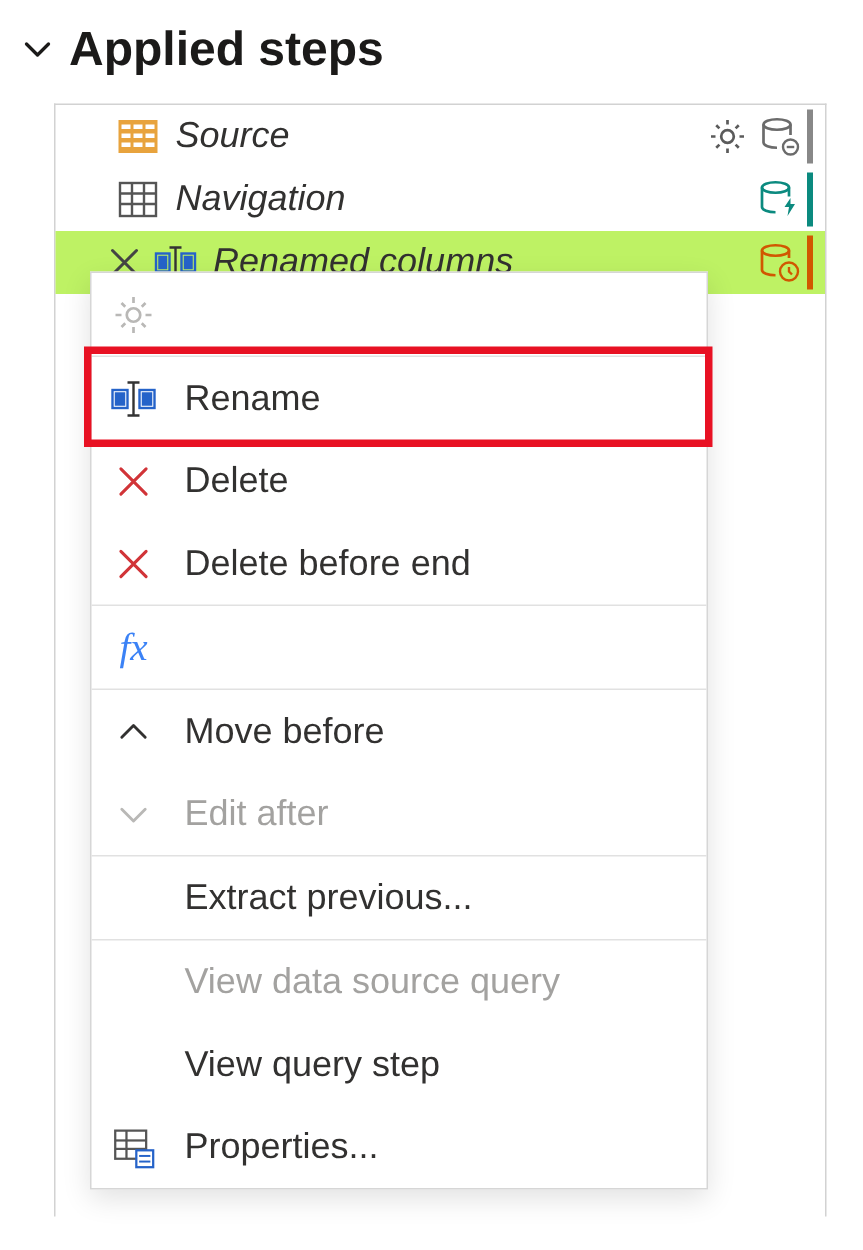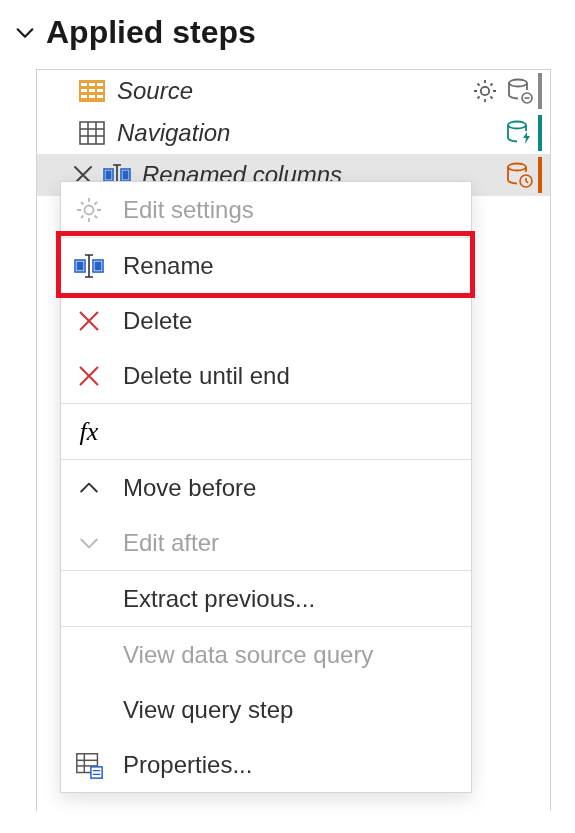--- a/index.html
+++ b/index.html
@@ -37,21 +37,21 @@
     .step {
       display: flex;
       align-items: center;
       height: 42px;
       padding: 0 8px 0 12px;
       font-size: 24px;
       position: relative;
       font-style: italic;
     }
     .step.selected {
-      background: #e5e5e5;
+      background: #bef264;
       padding-left: 37px;
     }
     .step .xmark {
       width: 26px; height: 26px;
       margin-right: 6px;
       margin-left: -4px;
     }
     .step .spacer-x {
       width: 28px;
     }
@@ -242,21 +242,20 @@
 <div class="menu">
   <div class="mitem disabled">
     <span class="mi-icon">
       <svg viewBox="0 0 30 30" width="30" height="30">
           <g fill="none" stroke="#b9b8b6" stroke-width="1.8">
             <circle cx="15" cy="15" r="4.5"></circle>
             <path d="M15 3v4M15 23v4M27 15h-4M7 15H3M23 7l-2.5 2.5M9.5 20.5L7 23M23 23l-2.5-2.5M9.5 9.5L7 7"></path>
           </g>
         </svg>
     </span>
-    <span>Edit settings</span>
   </div>
   <div class="sep"></div>
 
   <div class="mitem">
     <span class="mi-icon">
       <svg viewBox="0 0 32 32" width="32" height="32">
         <rect x="2" y="10" width="10" height="12" fill="none" stroke="#2563c9" stroke-width="1.6"></rect>
         <rect x="20" y="10" width="10" height="12" fill="none" stroke="#2563c9" stroke-width="1.6"></rect>
         <rect x="3.5" y="11.5" width="7" height="9" fill="#2563c9"></rect>
         <rect x="21.5" y="11.5" width="7" height="9" fill="#2563c9"></rect>
@@ -274,27 +273,27 @@
     </span>
     <span>Delete</span>
   </div>
 
   <div class="mitem">
     <span class="mi-icon">
       <svg viewBox="0 0 30 30" width="28" height="28">
           <path d="M6 6 L24 24 M24 6 L6 24" stroke="#d13438" stroke-width="2.2" fill="none" stroke-linecap="round"></path>
         </svg>
     </span>
-    <span>Delete until end</span>
-  </div>
-
-  <div class="sep"></div>
-
-  <div class="mitem">
-    <span class="mi-icon" style="font-style:italic;font-family:'Times New Roman',serif;font-size:26px;color:#000000;">fx</span>
+    <span>Delete before end</span>
+  </div>
+
+  <div class="sep"></div>
+
+  <div class="mitem">
+    <span class="mi-icon" style="font-style:italic;font-family:'Times New Roman',serif;font-size:26px;color:#3b82f6;">fx</span>
   </div>
 
   <div class="sep"></div>
 
   <div class="mitem">
     <span class="mi-icon">
       <svg viewBox="0 0 30 30" width="26" height="26">
           <path d="M6 19 L15 10 L24 19" fill="none" stroke="#323130" stroke-width="2.2" stroke-linecap="round" stroke-linejoin="round"></path>
         </svg>
     </span>

